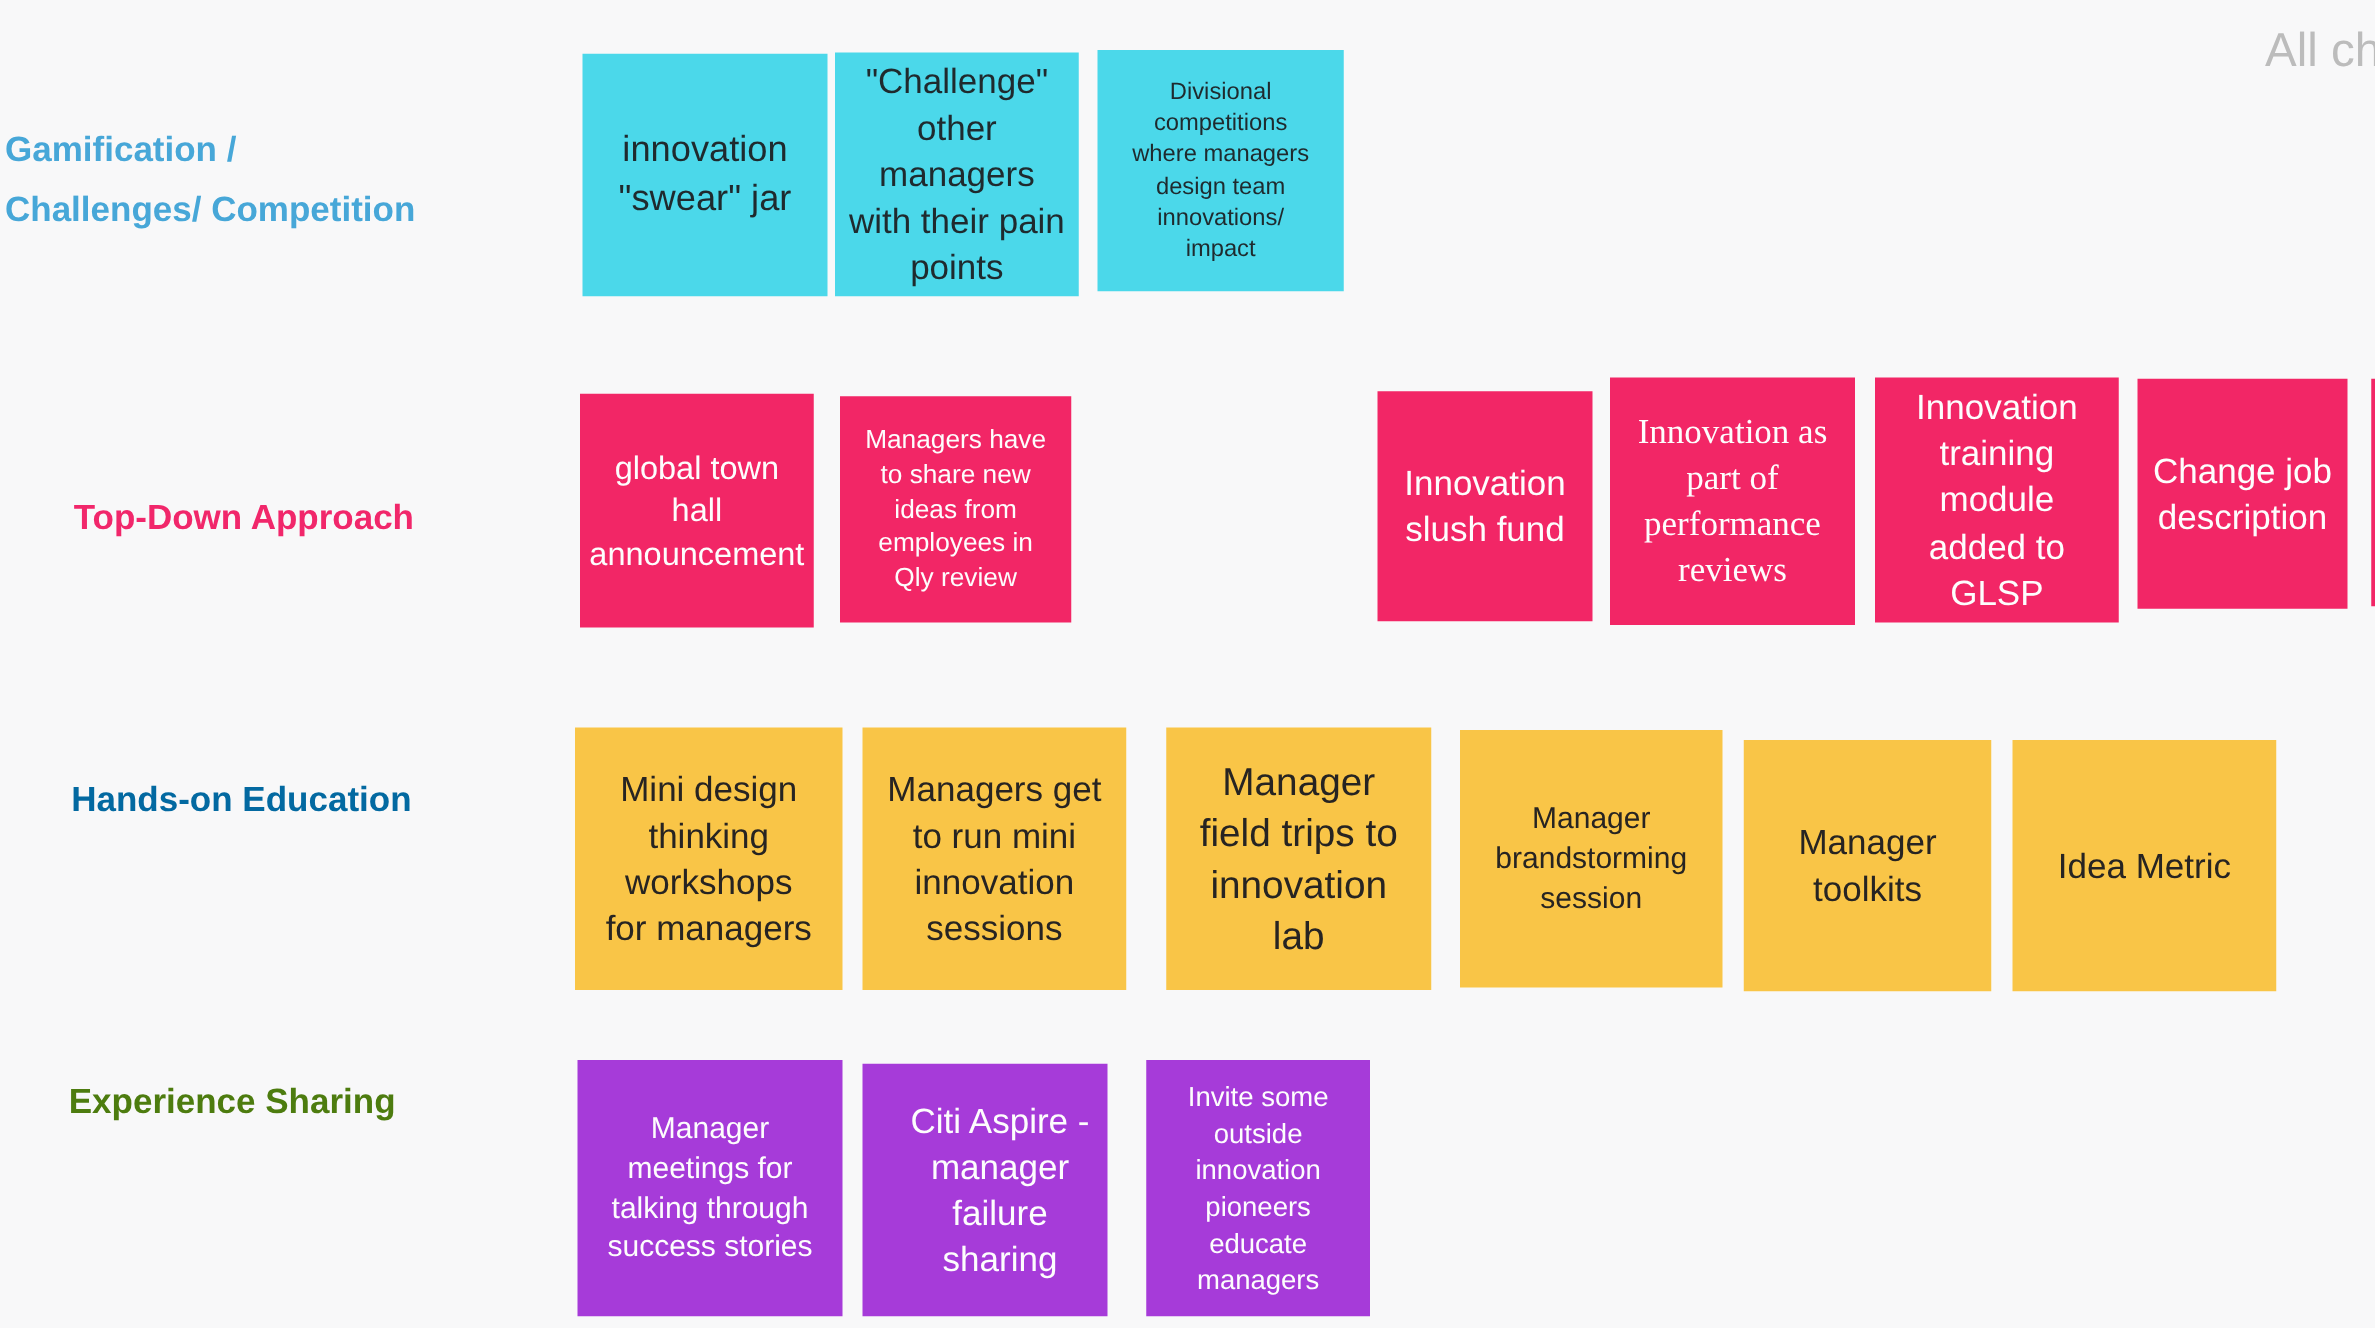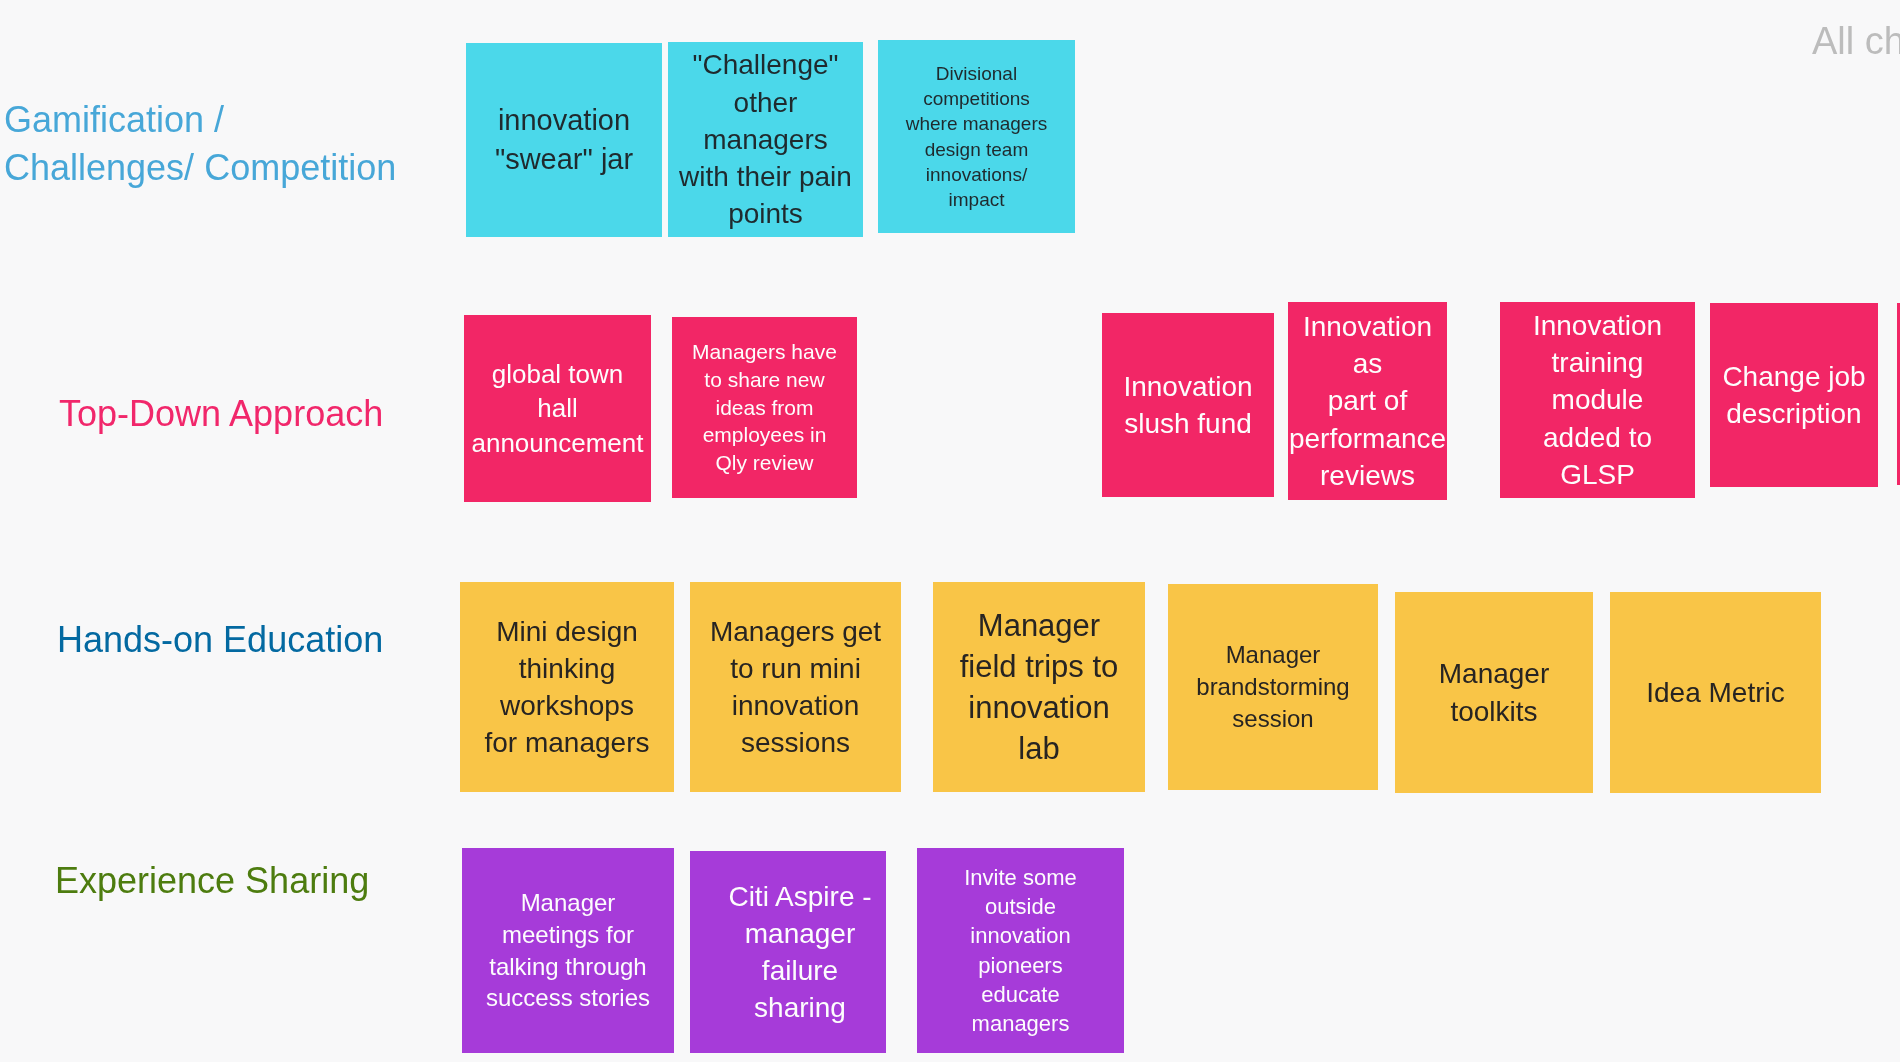--- a/index.html
+++ b/index.html
@@ -6,23 +6,23 @@
   body{
     width:1900px;height:1062px;
     background:#f8f8f9;
     overflow:hidden;
     position:relative;
     font-family:"Liberation Sans",sans-serif;
   }
   .board{position:absolute;inset:0;}
   .row-label{
     position:absolute;
-    font-weight:normal;
+    font-weight:bold;
     white-space:pre-line;
-    font-size:36px;
+    font-size:28px;
     line-height:48px;
   }
   .label-cyan{color:#47a7d8;}
   .label-pink{color:#f1276b;text-align:right;}
   .label-yellow{color:#0369a1;}
   .label-purple{color:#4d7c0f;}
   .note{
     position:absolute;
     display:flex;
     align-items:center;
@@ -75,21 +75,21 @@
   <div class="note pink" style="left:464px;  top:315px; width:187px; height:187px; font-size:26px;">global town
 hall
 announcement</div>
   <div class="note pink" style="left:672px;  top:317px; width:185px; height:181px; font-size:21px;">Managers have
 to share new
 ideas from
 employees in
 Qly review</div>
   <div class="note pink" style="left:1102px; top:313px; width:172px; height:184px; font-size:28px;">Innovation
 slush fund</div>
-  <div class="note pink" style="left:1288px; top:302px; width:159px; height:198px; font-size:28px;">Innovation as
+  <div class="note pink" style="left:1288px; top:302px; width:196px; height:198px; font-size:28px;font-family:Liberation Serif, serif;">Innovation as
 part of
 performance
 reviews</div>
   <div class="note pink" style="left:1500px; top:302px; width:195px; height:196px; font-size:28px;">Innovation
 training
 module
 added to
 GLSP</div>
   <div class="note pink" style="left:1710px; top:303px; width:168px; height:184px; font-size:28px;">Change job
 description</div>
@@ -115,20 +115,20 @@
   <div class="note yellow" style="left:1610px; top:592px; width:211px; height:201px; font-size:28px;">Idea Metric</div>
 
   <div class="note purple" style="left:462px; top:848px; width:212px; height:205px; font-size:24px;">Manager
 meetings for
 talking through
 success stories</div>
   <div class="note purple" style="left:690px; top:851px; width:196px; height:202px; font-size:28px;padding-left:28px;">Citi Aspire -
 manager
 failure
 sharing</div>
-  <div class="note purple" style="left:917px; top:848px; width:207px; height:205px; font-size:22px;">Invite some
+  <div class="note purple" style="left:917px; top:848px; width:179px; height:205px; font-size:22px;">Invite some
 outside
 innovation
 pioneers
 educate
 managers</div>
 
 </div>
 
 </body></html>

